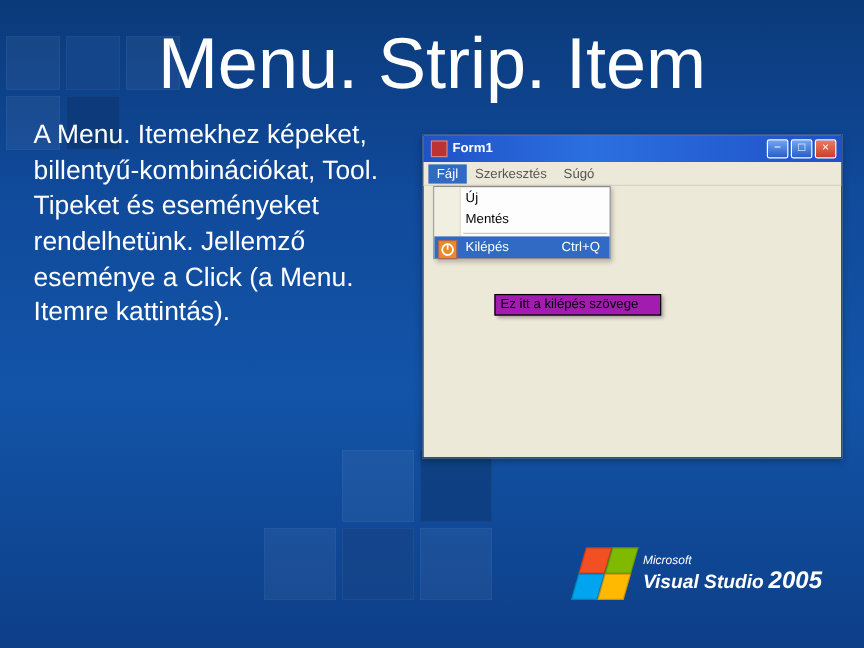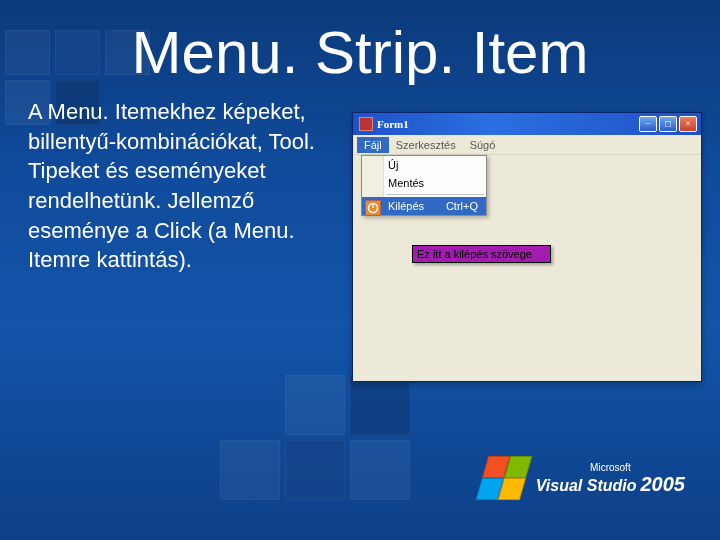--- a/index.html
+++ b/index.html
@@ -42,21 +42,21 @@
     width: 350px; height: 270px; z-index: 2;
     border: 1px solid #0a246a;
     background: #ece9d8;
     box-shadow: 0 2px 6px rgba(0,0,0,0.3);
     font-family: Tahoma, Arial, sans-serif; font-size: 11px;
   }
   .titlebar {
     height: 22px;
     background: linear-gradient(90deg, #1f52c7, #2b6fe0 40%, #1f52c7);
     display: flex; align-items: center;
-    padding: 0 4px 0 6px; color: #fff; font-family: Liberation Serif, serif;
+    padding: 0 4px 0 6px; color: #fff;
   }
   .titlebar .wicon { width: 14px; height: 14px; background: #b33; margin-right: 4px; border: 1px solid rgba(255,255,255,0.4); }
   .titlebar .caption { flex: 1; font-weight: bold; font-size: 11px; }
   .wbtns { display: flex; gap: 2px; }
   .wbtn {
     width: 18px; height: 16px;
     background: linear-gradient(#6fa7f2, #2c5cc9);
     border: 1px solid #fff; border-radius: 2px;
     display: flex; align-items: center; justify-content: center;
     color: #fff; font-size: 10px; line-height: 1; cursor: default;
@@ -67,21 +67,21 @@
     border-bottom: 1px solid #d6d3c6;
     display: flex; align-items: center; padding: 0 4px;
   }
   .menubar span { padding: 2px 7px; color: #555; font-size: 11px; }
   .menubar span.active { background: #316ac5; color: #fff; }
 
   .dropdown {
     position: absolute; top: 42px; left: 8px;
     background: #fdfdfd; border: 1px solid #8c8c8c;
     box-shadow: 2px 2px 4px rgba(0,0,0,0.25);
-    width: 126px; font-size: 11px; z-index: 5;
+    width: 148px; font-size: 11px; z-index: 5;
   }
   .dropdown .gutter { position: absolute; top:0; bottom:0; left:0; width:22px; background:#f1efe2; border-right:1px solid #e0ddd0;}
   .ditem {
     position: relative; padding: 3px 8px 3px 26px;
     display: flex; justify-content: space-between; align-items: center;
     color: #000;
   }
   .ditem .arrow { font-size: 9px; color: #000; }
   .dsep { height:1px; background:#c5c5c5; margin: 2px 2px 2px 24px;}
   .ditem.hl { background:#316ac5; color:#fff; }
@@ -102,21 +102,21 @@
     display: flex; align-items: center;
   }
   .vsflag {
     display: grid; grid-template-columns: 22px 22px; grid-template-rows: 22px 22px;
     transform: skewX(-16deg); margin-right: 10px;
   }
   .vsflag div{border:1px solid rgba(0,0,0,0.2);}
   .f1{background:#f25022;} .f2{background:#7fba00;}
   .f3{background:#00a4ef;} .f4{background:#ffb900;}
   .vstxt { color:#fff; line-height:1.1; }
-  .vstxt .m{font-size:10px; text-align:center;}
+  .vstxt .m{font-size:10px; font-style:italic;}
   .vstxt .vs{font-size:16px; font-style:italic; font-weight:bold;}
   .vstxt .yr{font-size:20px;font-weight:bold;font-style:italic; color:#fff;}
   .vstxt .row{display:flex;align-items:baseline;gap:4px;}
 </style>
 </head>
 <body>
 
 <div class="bg-squares">
   <div class="sq sq1"></div>
     <div class="sq sq2"></div>

